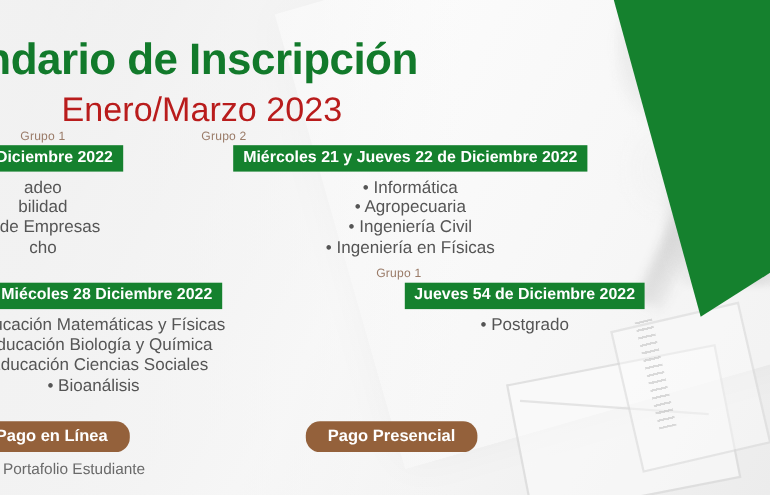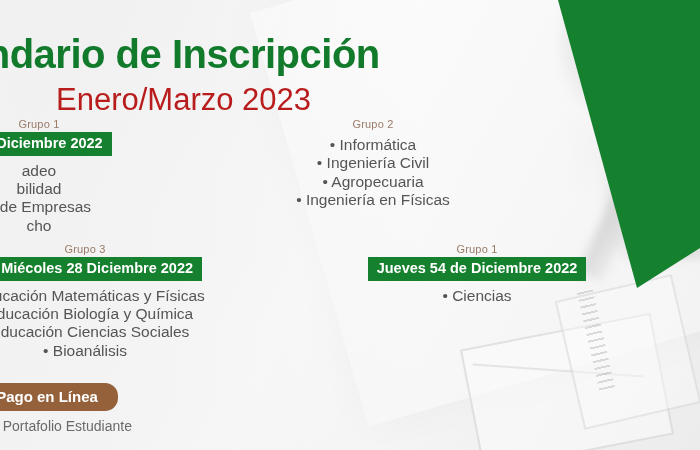--- a/index.html
+++ b/index.html
@@ -83,21 +83,21 @@
     font-size:40px;font-weight:bold;color:#127A2B;
     letter-spacing:-0.5px;white-space:nowrap;
   }
   .subtitle{
     position:absolute;left:56px;top:82px;
     font-size:31px;color:#b91c1c;white-space:nowrap;
   }
 
   .group{position:absolute;}
   .group-label{
-    font-size:11px;color:#9A7B68;text-align:center;
+    font-size:11px;color:#9A7B68;text-align:left;
     margin-bottom:2px;letter-spacing:.2px;
   }
   .group-date{
     display:inline-block;
     background:#15812E;color:#ffffff;
     font-size:14.5px;font-weight:bold;
     padding:4px 9px 5px 9px;
     white-space:nowrap;line-height:1;
   }
   .group-items{
@@ -162,49 +162,51 @@
       <div class="group-items">
         <div>adeo</div>
         <div>bilidad</div>
         <div>n de Empresas</div>
         <div>cho</div>
       </div>
     </div>
 
     <div class="group" id="g2">
       <div class="group-label">Grupo 2</div>
+      <div><span class="group-date">Miércoles 21 y Jueves 22 de Diciembre 2022</span></div>
       <div class="group-items">
         <div>• Informática</div>
+        <div>• Agropecuaria</div>
         <div>• Ingeniería Civil</div>
-        <div>• Agropecuaria</div>
         <div>• Ingeniería en Físicas</div>
       </div>
     </div>
 
     <div class="group" id="g3">
       <div class="group-label">Grupo 3</div>
       <div><span class="group-date">7 y Miécoles 28 Diciembre 2022</span></div>
       <div class="group-items">
         <div>• Educación Matemáticas y Físicas</div>
         <div>• Educación Biología y Química</div>
         <div>• Educación Ciencias Sociales</div>
         <div>• Bioanálisis</div>
       </div>
     </div>
 
     <div class="group" id="g4">
       <div class="group-label">Grupo 1</div>
       <div><span class="group-date">Jueves 54 de Diciembre 2022</span></div>
       <div class="group-items">
-        <div>• Ciencias</div>
+        <div>• Postgrado</div>
       </div>
     </div>
 
     <div class="pay" id="pay1">
       <div><span class="pay-pill">Pago en Línea</span></div>
       <div class="pay-note">ante tu Portafolio Estudiante</div>
     </div>
 
     <div class="pay" id="pay2">
+      <div><span class="pay-pill">Pago Presencial</span></div>
     </div>
 
   </div>
 </div>
 
 </body></html>

